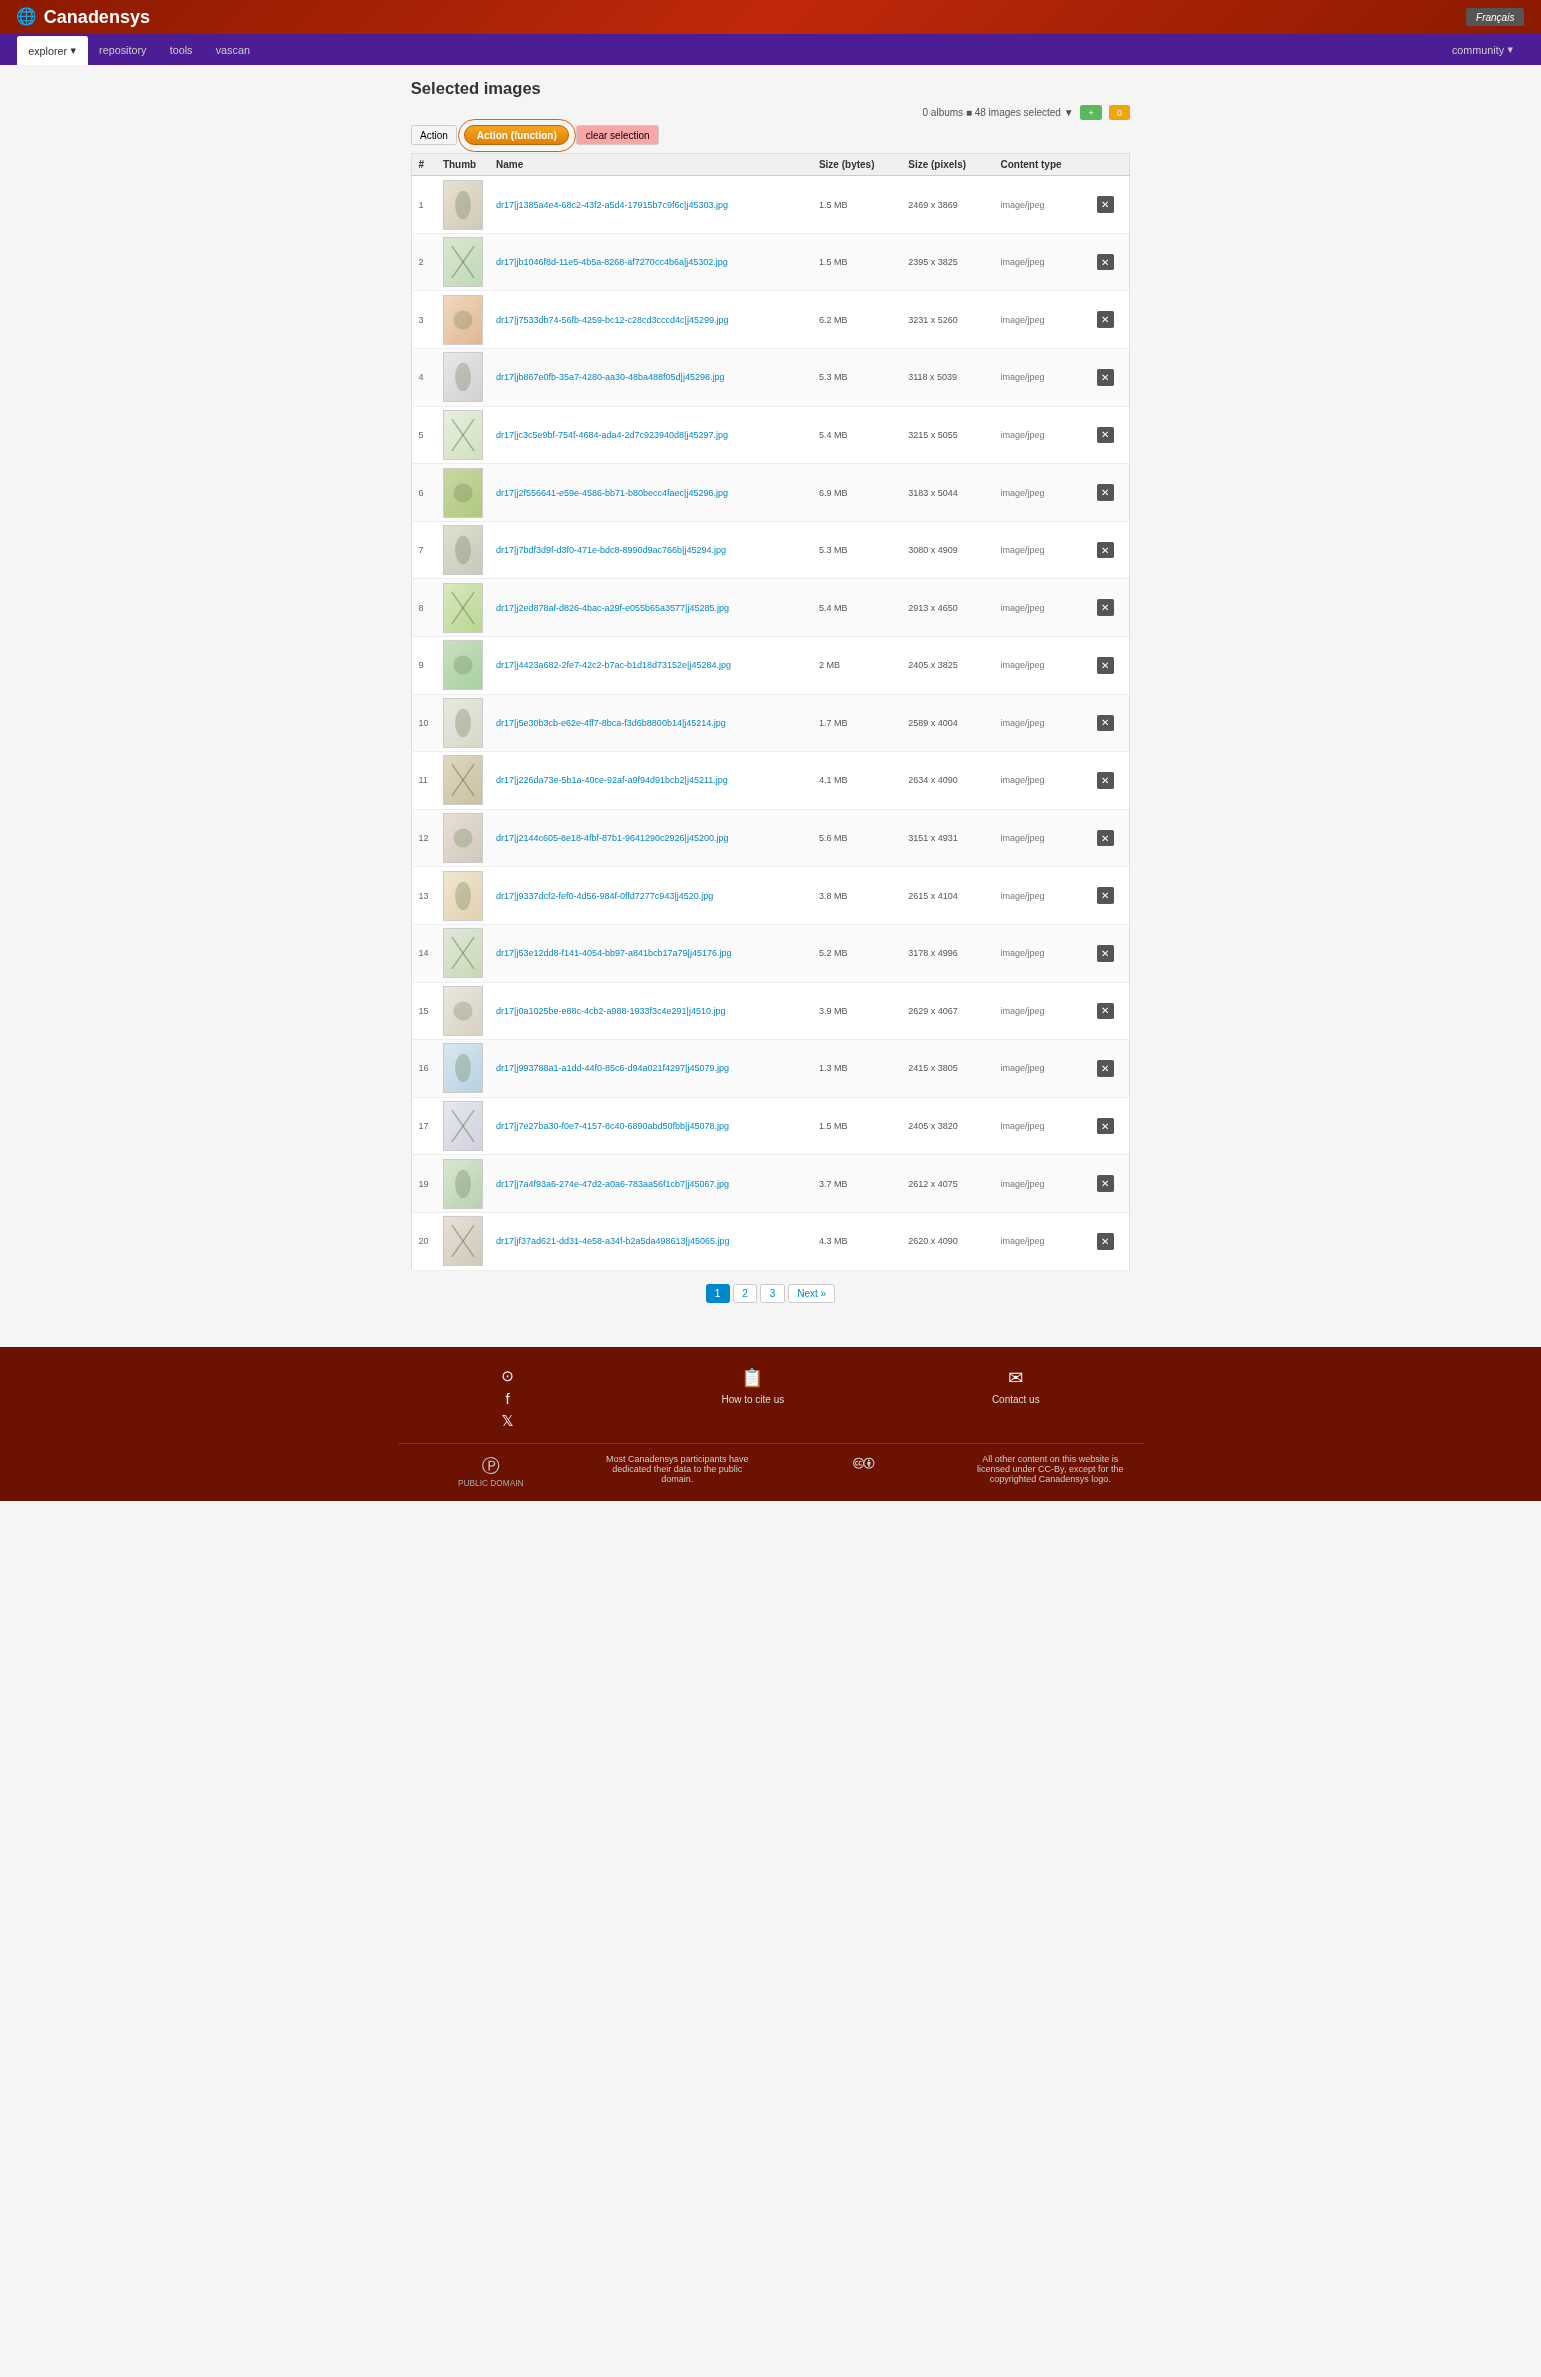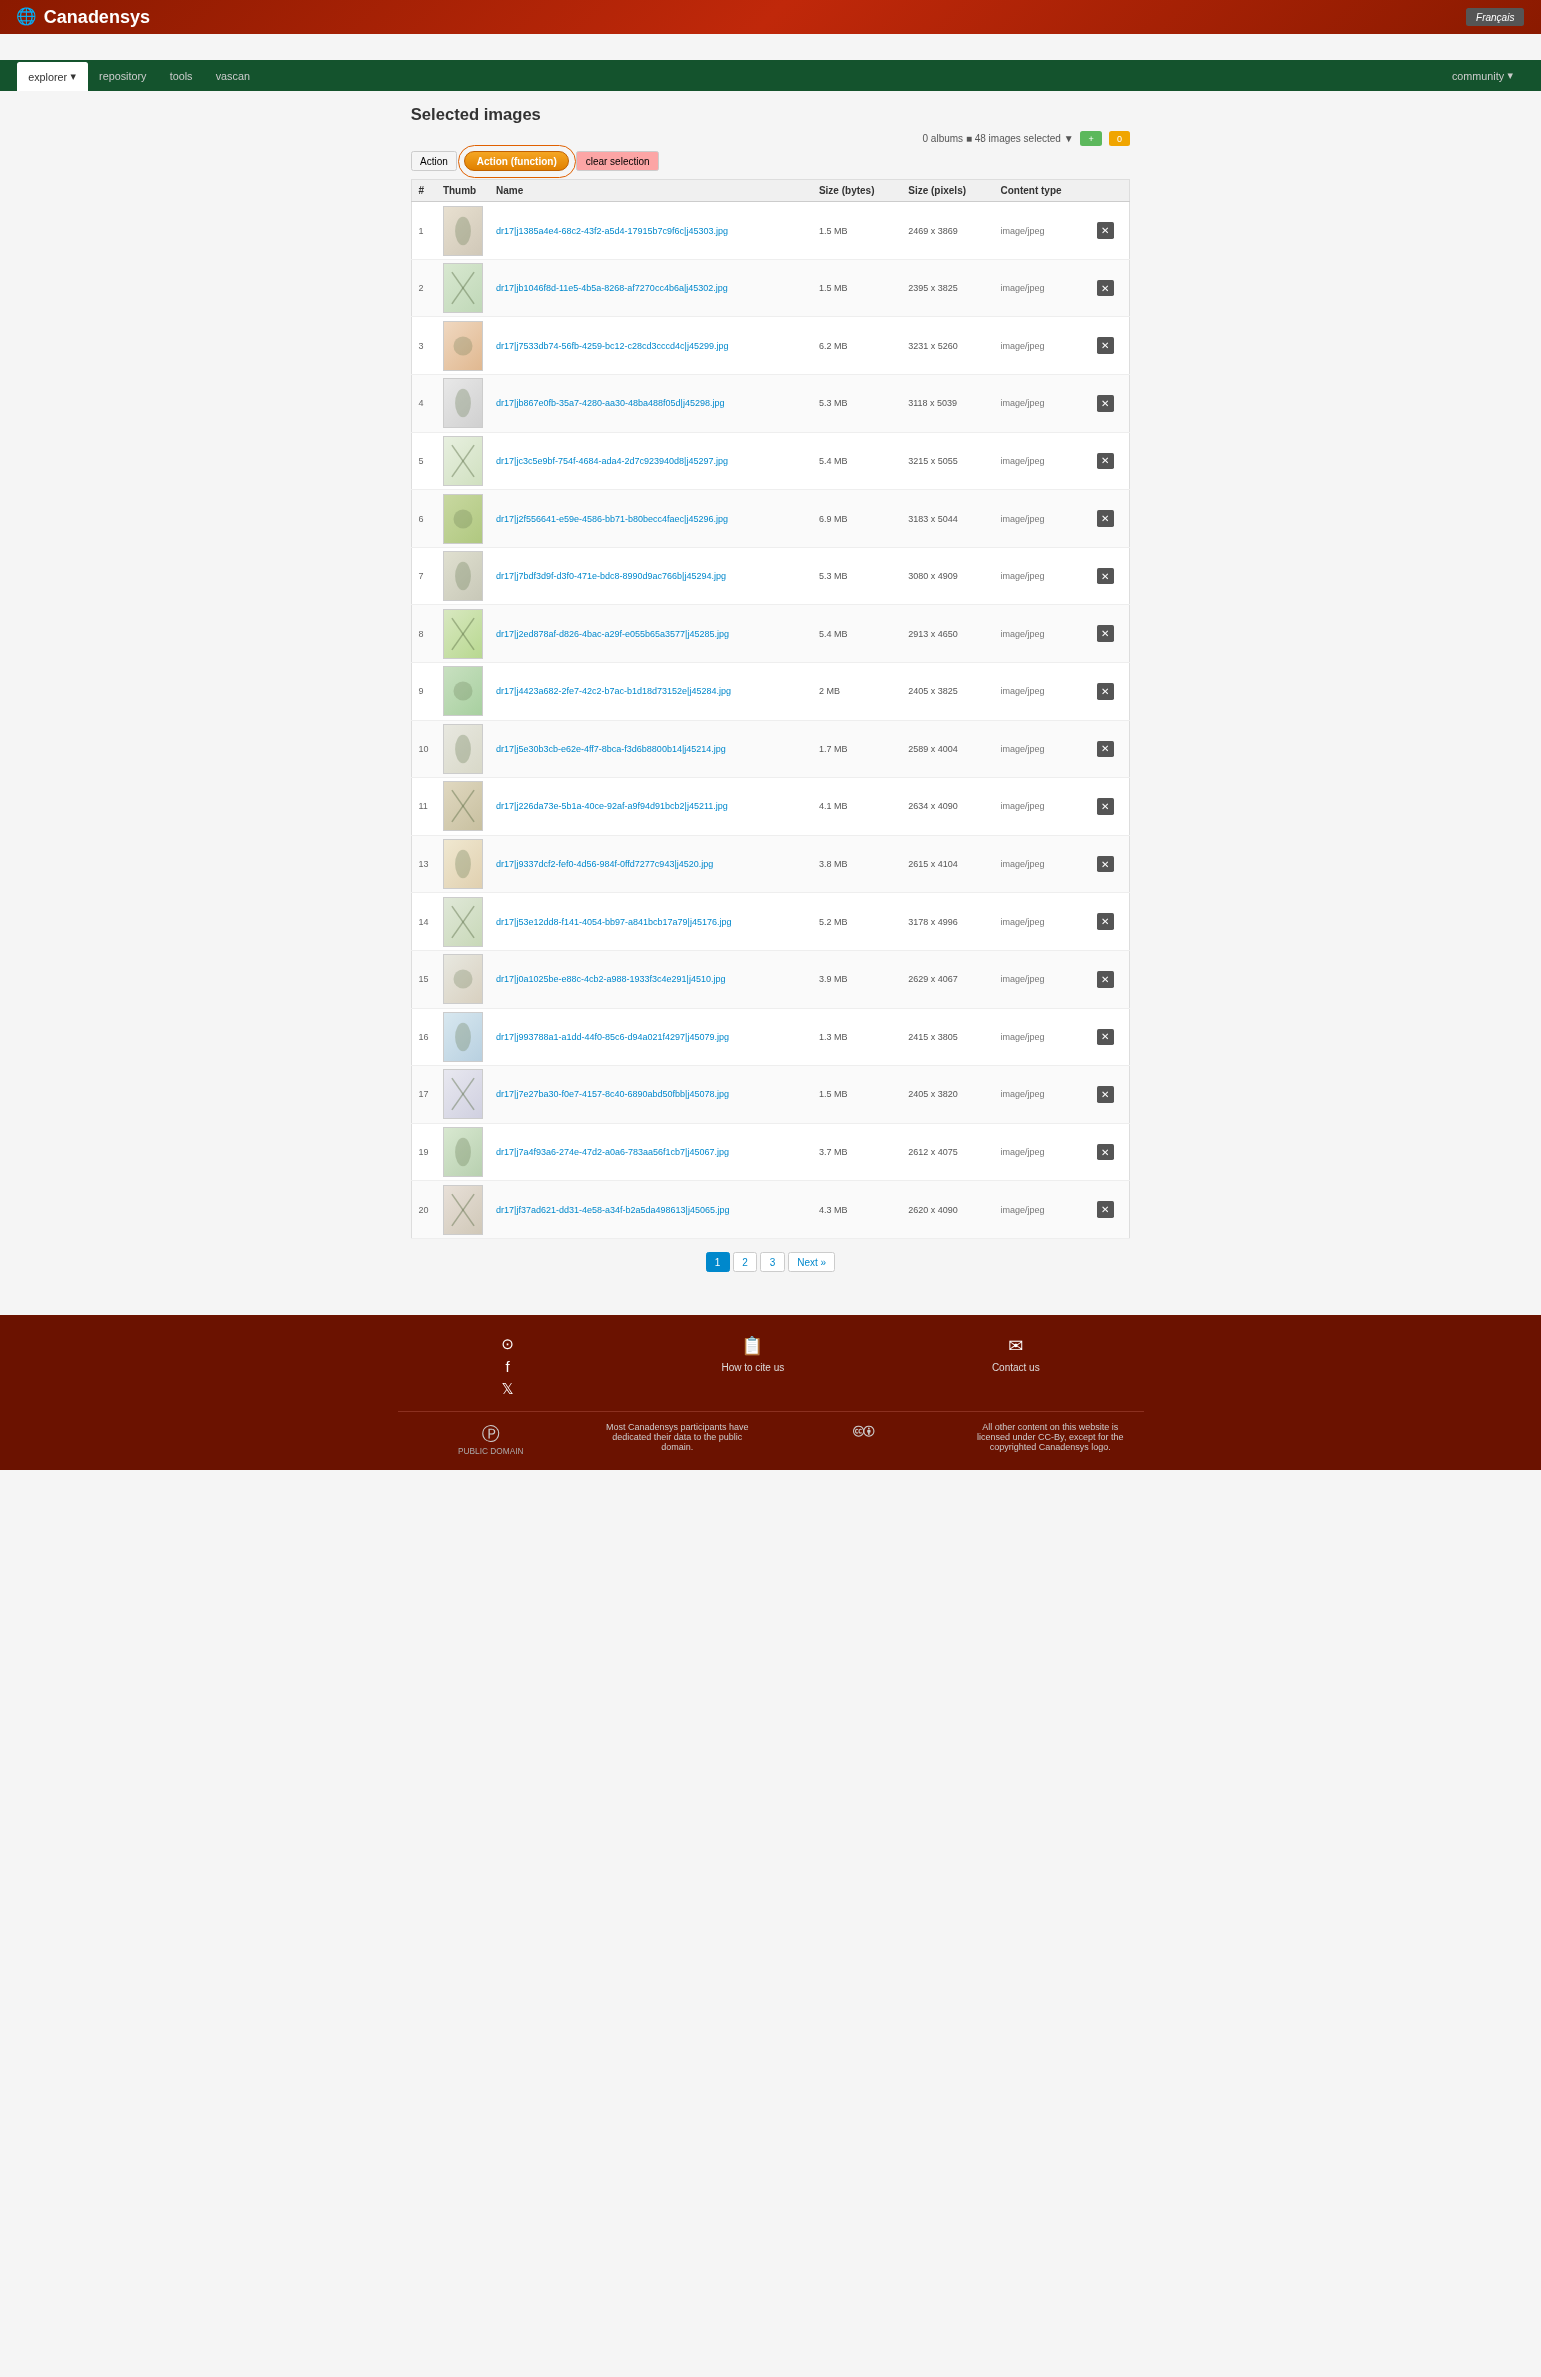--- a/index.html
+++ b/index.html
@@ -33,26 +33,25 @@
       border: none;
       padding: 3.3px 10px;
       border-radius: 2.5px;
       cursor: pointer;
       font-size: 10px;
       font-style: italic;
     }
 
     
     .main-nav {
-      background: #14532d;
+      background: #4c1d95;
       display: flex;
       align-items: center;
       justify-content: space-between;
       padding: 0 16.6px;
-      margin-top: 26px;
     }
     .nav-left, .nav-right {
       display: flex;
       align-items: center;
     }
     .nav-item {
       color: #ccc;
       padding: 8.3px 11.6px;
       cursor: pointer;
       font-size: 10.8px;
@@ -614,20 +613,40 @@
           <line x1="10" y1="10" x2="38" y2="50" stroke="rgba(80,100,60,0.4)" stroke-width="2"></line>
                 <line x1="38" y1="10" x2="10" y2="50" stroke="rgba(80,100,60,0.4)" stroke-width="2"></line>
         </svg>
       </div>
     </td>
     <td>
       <a class="name-link" href="#">dr17|j226da73e-5b1a-40ce-92af-a9f94d91bcb2|j45211.jpg</a>
     </td>
     <td class="size-cell">4.1 MB</td>
     <td class="pixels-cell">2634 x 4090</td>
+    <td class="content-type-cell">image/jpeg</td>
+    <td>
+      <button class="remove-btn" title="Remove">✕</button>
+    </td>
+  </tr>
+        <tr>
+    <td class="num-cell">12</td>
+    <td class="thumb-cell">
+      <div class="thumb-img thumb-12">
+        <svg viewBox="0 0 48 60" xmlns="http://www.w3.org/2000/svg">
+          <rect width="48" height="60" fill="none"></rect>
+          <circle cx="24" cy="30" r="12" fill="rgba(90,110,70,0.25)"></circle>
+        </svg>
+      </div>
+    </td>
+    <td>
+      <a class="name-link" href="#">dr17|j2144c605-8e18-4fbf-87b1-9641290c2926|j45200.jpg</a>
+    </td>
+    <td class="size-cell">5.6 MB</td>
+    <td class="pixels-cell">3151 x 4931</td>
     <td class="content-type-cell">image/jpeg</td>
     <td>
       <button class="remove-btn" title="Remove">✕</button>
     </td>
   </tr>
         <tr>
     <td class="num-cell">13</td>
     <td class="thumb-cell">
       <div class="thumb-img thumb-13">
         <svg viewBox="0 0 48 60" xmlns="http://www.w3.org/2000/svg">

